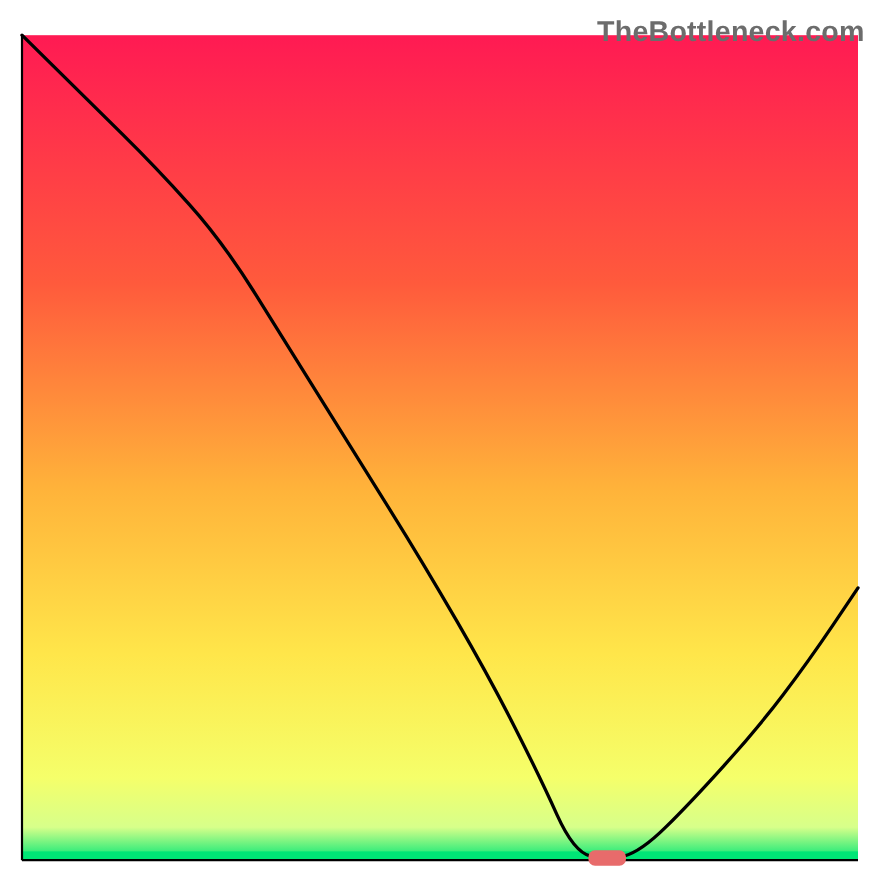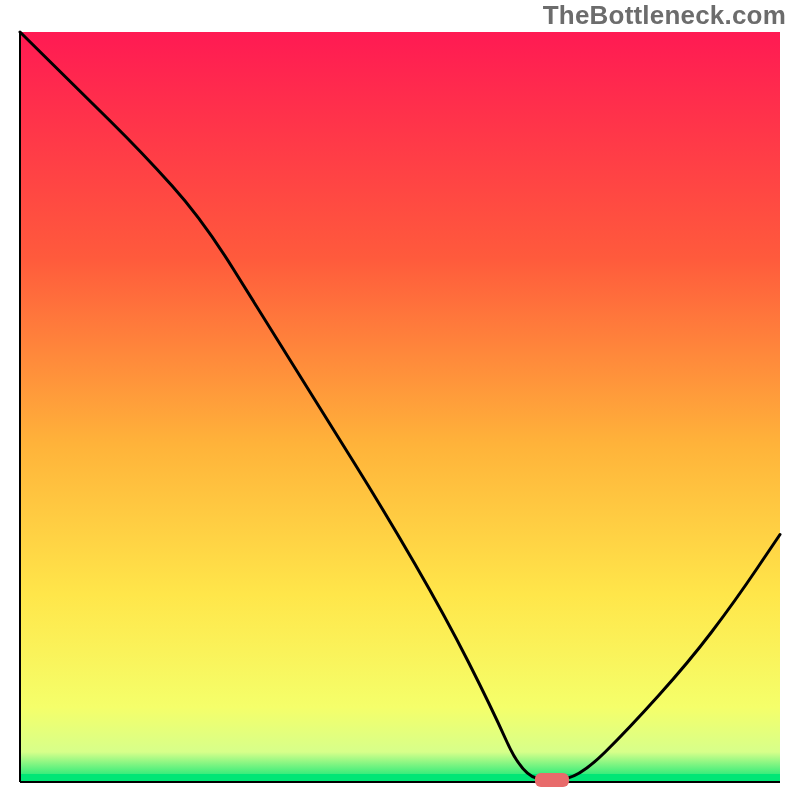--- a/index.html
+++ b/index.html
@@ -10,21 +10,21 @@
     background: #ffffff;
     font-family: Arial, Helvetica, sans-serif;
   }
   .wrap {
     position: relative;
     width: 800px;
     height: 800px;
   }
   .watermark {
     position: absolute;
-    top: 0px;
+    top: 13px;
     right: 14px;
     font-size: 26px;
     font-weight: 600;
     color: #6c6c6c;
     letter-spacing: 0.2px;
   }
   svg {
     display: block;
   }
 </style>

